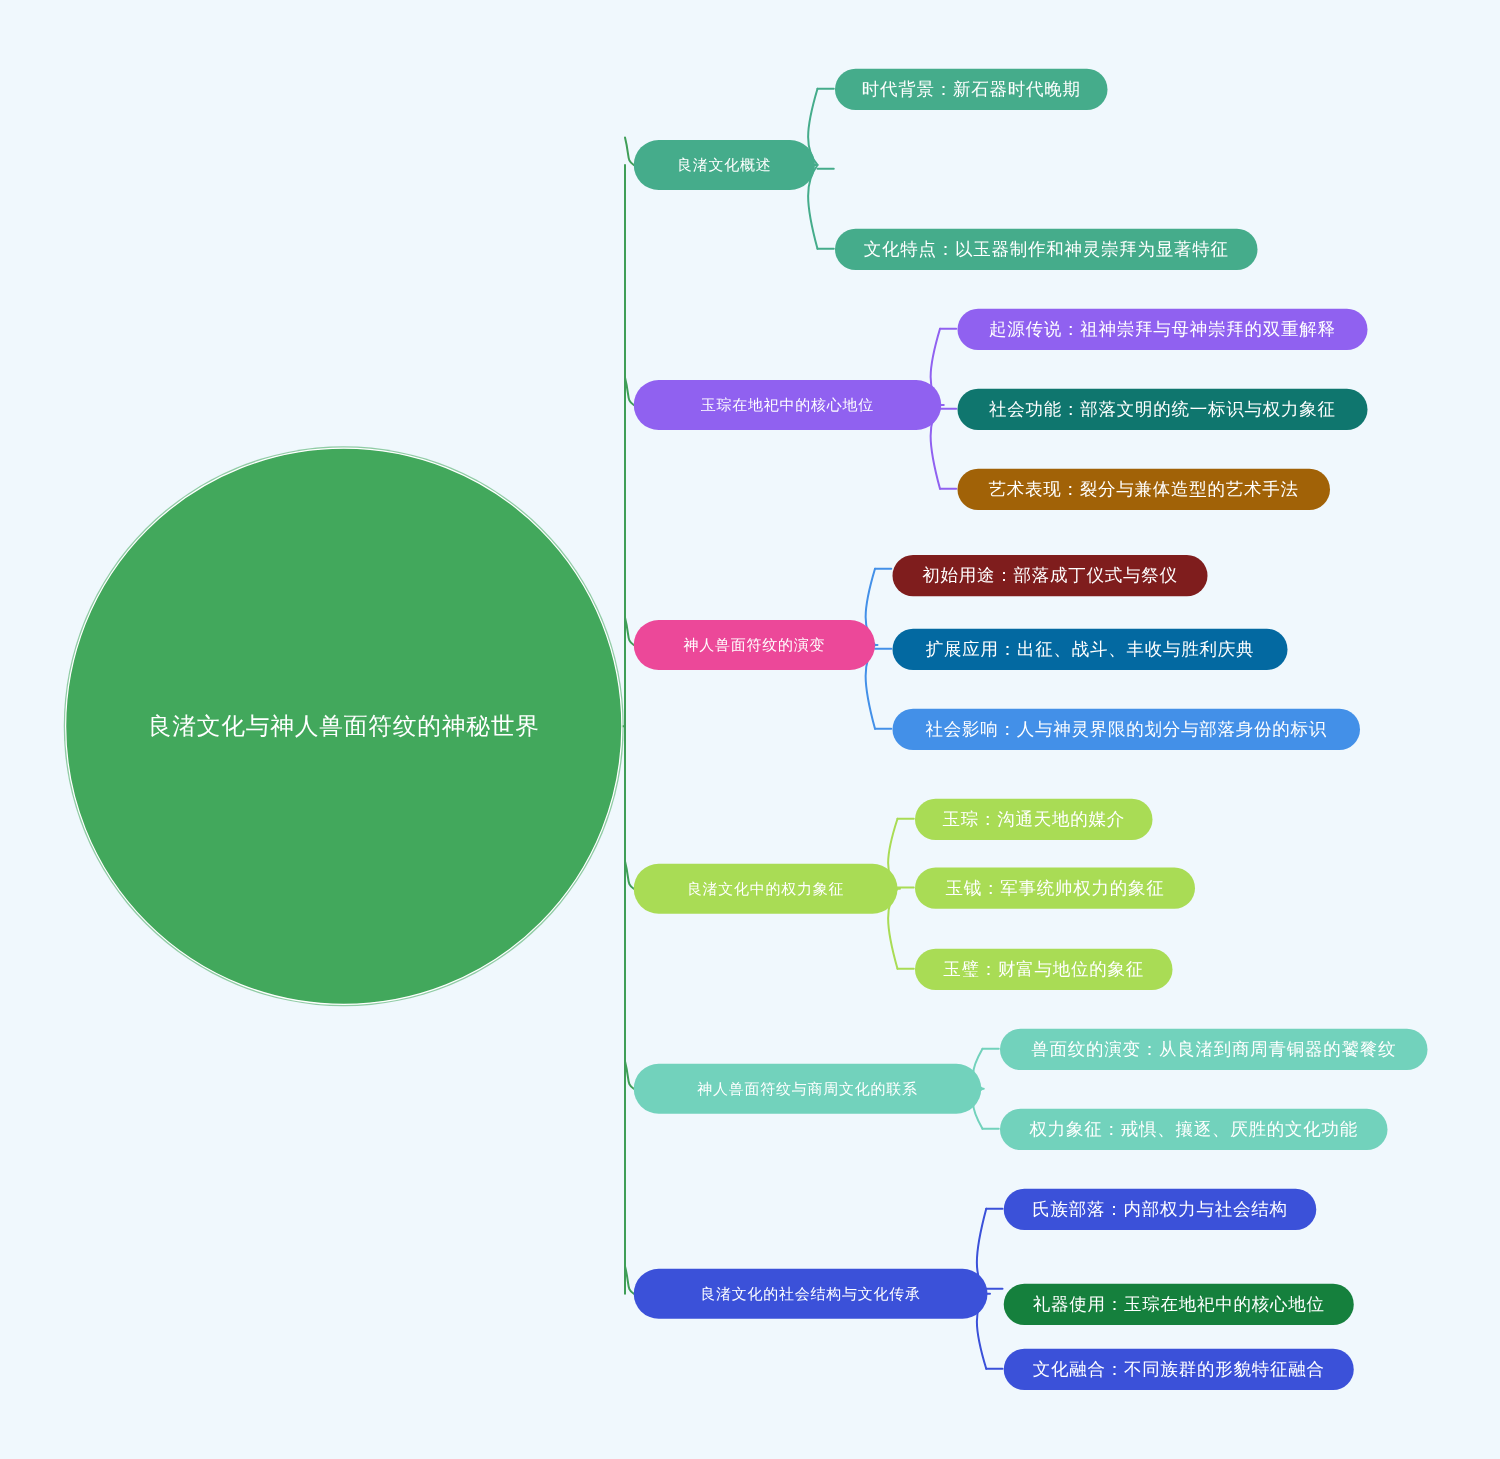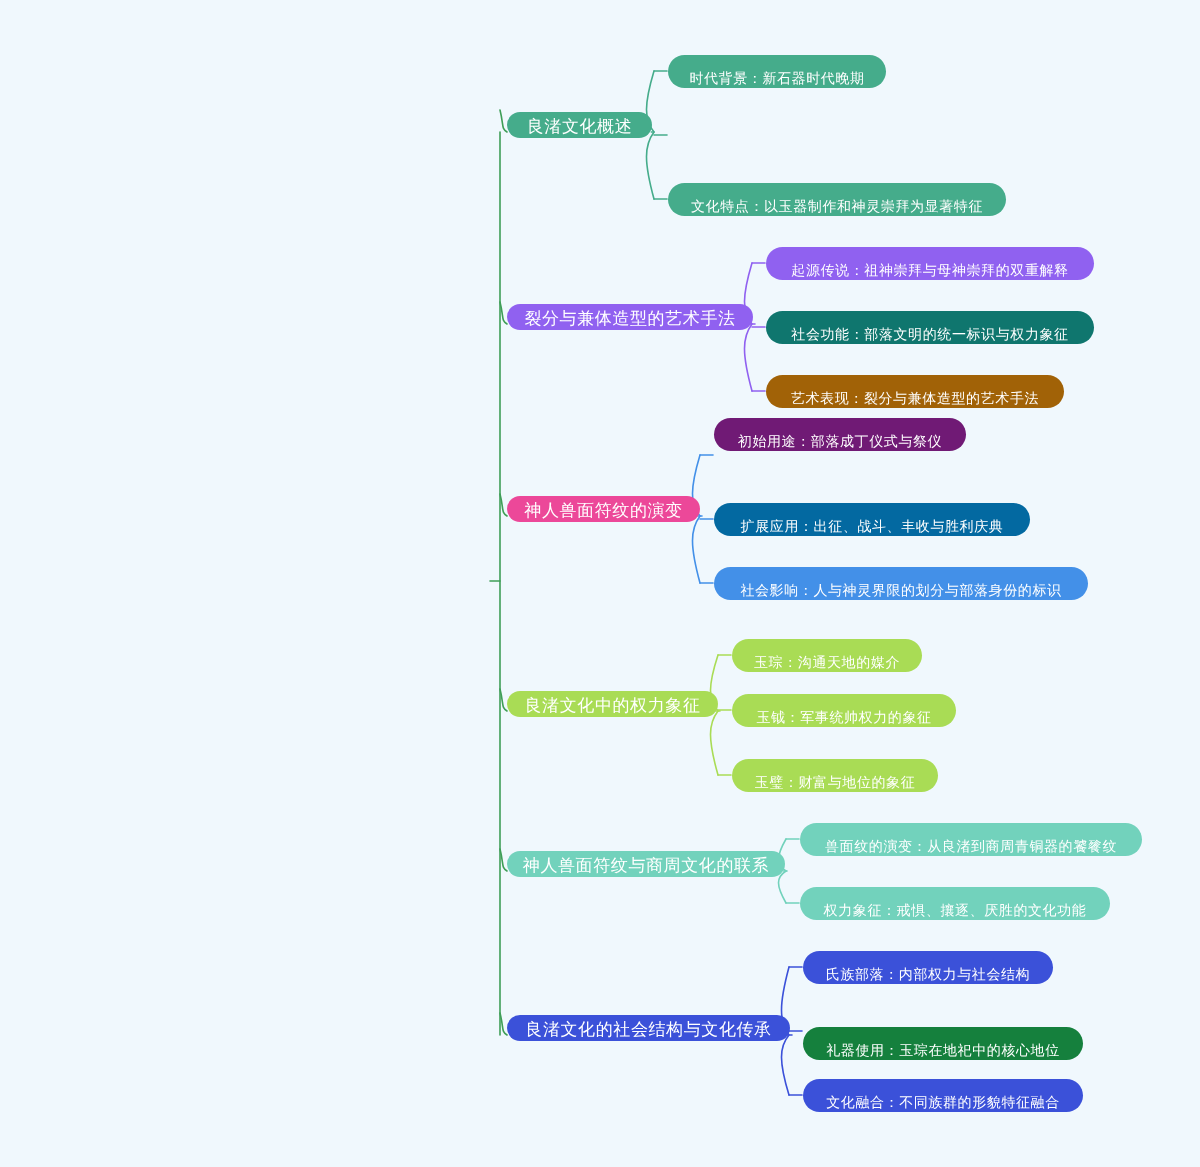--- a/index.html
+++ b/index.html
@@ -23,40 +23,40 @@
     left: 0;
     top: 0;
     width: 1200px;
     height: 1167px;
     pointer-events: none;
   }
   .node {
     position: absolute;
     box-sizing: border-box;
     display: flex;
-    align-items: flex-end;
+    align-items: center;
     justify-content: center;
     color: #ffffff;
     white-space: nowrap;
     letter-spacing: 0.6px;
   }
   
   .root-node {
     border-radius: 50%;
     background: #42a85c;
     border: 1.6px solid #ffffff;
     font-size: 19px;
     box-shadow: 0 0 0 1px rgba(66,168,92,0.55);
   }
   
   .l1 {
     border-radius: 22px;
-    font-size: 17px;
+    font-size: 12px;
     padding: 0 16px;
-    height: 26px;
+    height: 40px;
   }
   
   .l2 {
     border-radius: 18px;
     font-size: 14px;
     padding: 0 16px;
     height: 33px;
   }
 </style>
 </head>
@@ -95,45 +95,48 @@
       <path d="M 786 839 C 776 856.6, 776 864.6, 786 871 C 776 877.4, 776 885.4, 786 903" fill="none" stroke="#72d2bc" stroke-width="1.6" stroke-linecap="round"></path>
       <path d="M 786 839 L 799 839" fill="none" stroke="#72d2bc" stroke-width="1.6" stroke-linecap="round"></path>
       <path d="M 786 903 L 799 903" fill="none" stroke="#72d2bc" stroke-width="1.6" stroke-linecap="round"></path>
       <path d="M 500 1013 C 504 1029, 501 1031, 507 1035" fill="none" stroke="#3f9e57" stroke-width="1.6" stroke-linecap="round"></path>
       <path d="M 792 1035 C 783 1035, 789 1035, 789 1035" fill="none" stroke="#3b51d9" stroke-width="1.6" stroke-linecap="round"></path>
       <path d="M 789 967 C 779 1004.4, 779 1021.4, 789 1035 C 779 1047, 779 1062, 789 1095" fill="none" stroke="#3b51d9" stroke-width="1.6" stroke-linecap="round"></path>
       <path d="M 789 967 L 802 967" fill="none" stroke="#3b51d9" stroke-width="1.6" stroke-linecap="round"></path>
       <path d="M 789 1031 L 802 1031" fill="none" stroke="#3b51d9" stroke-width="1.6" stroke-linecap="round"></path>
       <path d="M 789 1095 L 802 1095" fill="none" stroke="#3b51d9" stroke-width="1.6" stroke-linecap="round"></path>
     </svg>
+<div class="node root-node" style="left: 52px; top: 358px; width: 446px; height: 446px; background: rgb(66, 168, 92);">
+      <span>良渚文化与神人兽面符纹的神秘世界</span>
+    </div>
     <div class="node l1" style="left: 507px; top: 112px; width: 145px; background: rgb(69, 172, 139);">
       <span>良渚文化概述</span>
     </div>
     <div class="node l2" style="left: 668px; top: 55px; width: 218px; background: rgb(69, 172, 139);">
       <span>时代背景：新石器时代晚期</span>
     </div>
     <div class="node l2" style="left: 668px; top: 183px; width: 338px; background: rgb(69, 172, 139);">
       <span>文化特点：以玉器制作和神灵崇拜为显著特征</span>
     </div>
     <div class="node l1" style="left: 507px; top: 304px; width: 246px; background: rgb(144, 97, 240);">
-      <span>裂分与兼体造型的艺术手法</span>
+      <span>玉琮在地祀中的核心地位</span>
     </div>
     <div class="node l2" style="left: 766px; top: 247px; width: 328px; background: rgb(144, 97, 240);">
       <span>起源传说：祖神崇拜与母神崇拜的双重解释</span>
     </div>
     <div class="node l2" style="left: 766px; top: 311px; width: 328px; background: #0f766e;">
       <span>社会功能：部落文明的统一标识与权力象征</span>
     </div>
     <div class="node l2" style="left: 766px; top: 375px; width: 298px; background: #a16207;">
       <span>艺术表现：裂分与兼体造型的艺术手法</span>
     </div>
     <div class="node l1" style="left: 507px; top: 496px; width: 193px; background: #ec4899;">
       <span>神人兽面符纹的演变</span>
     </div>
-    <div class="node l2" style="left: 714px; top: 418px; width: 252px; background: #701a75;">
+    <div class="node l2" style="left: 714px; top: 444px; width: 252px; background: #7f1d1d;">
       <span>初始用途：部落成丁仪式与祭仪</span>
     </div>
     <div class="node l2" style="left: 714px; top: 503px; width: 316px; background: #0369a1;">
       <span>扩展应用：出征、战斗、丰收与胜利庆典</span>
     </div>
     <div class="node l2" style="left: 714px; top: 567px; width: 374px; background: rgb(67, 144, 232);">
       <span>社会影响：人与神灵界限的划分与部落身份的标识</span>
     </div>
     <div class="node l1" style="left: 507px; top: 691px; width: 211px; background: rgb(169, 220, 85);">
       <span>良渚文化中的权力象征</span>

